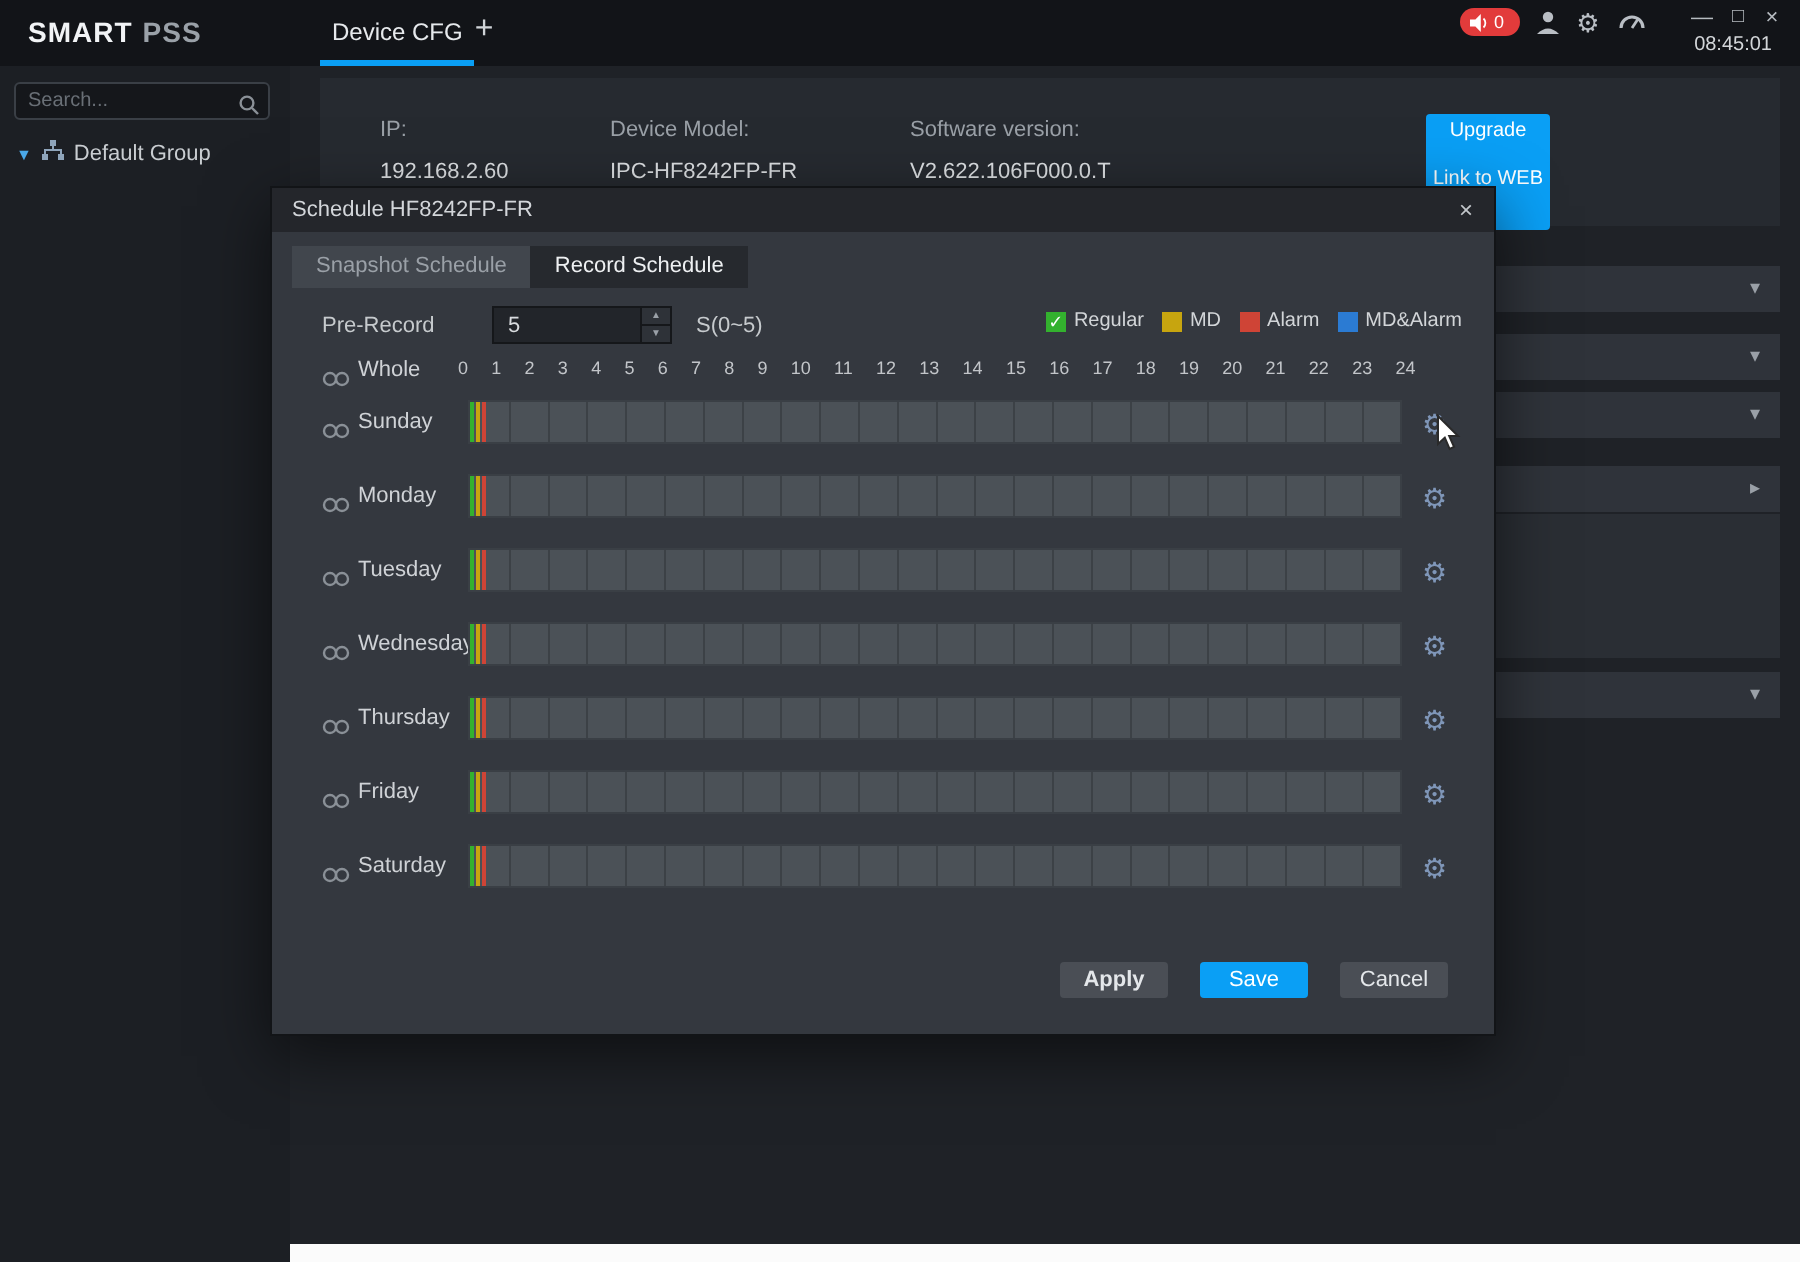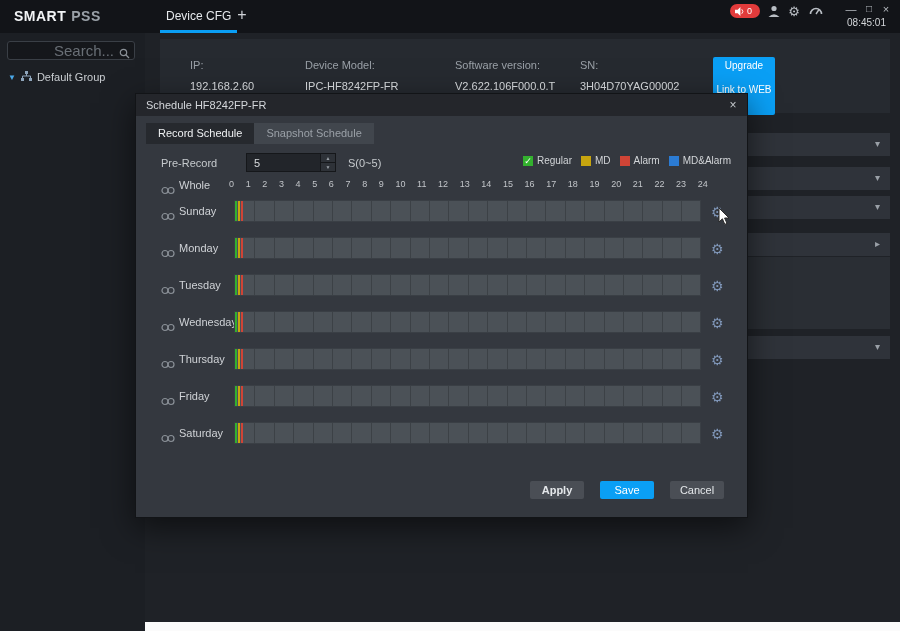--- a/index.html
+++ b/index.html
@@ -24,21 +24,21 @@
   .tb-gauge { right:76px; }
   .clock { position:absolute; right:14px; top:17px; font-size:10px; color:#d3d6d9; }
   .winctl { position:absolute; top:3px; font-size:11px; color:#b6bbc0; width:14px; text-align:center; }
   .w-min { right:42px; } .w-max { right:24px; font-size:10px; } .w-close { right:7px; }
 
   
   .sidebar { position:absolute; left:0; top:33px; width:145px; bottom:0; background:#1c1f24; z-index:2; }
   .search-box { position:absolute; left:7px; top:8px; width:128px; height:19px; background:#15171b;
                 border:1px solid #3a3f46; border-radius:3px; }
   .search-box input { position:absolute; left:6px; top:1px; width:100px; height:15px; background:transparent;
-                border:0; outline:none; color:#aeb3b8; font-size:15px; font-family:"Liberation Sans", sans-serif;text-align:right; }
+                border:0; outline:none; color:#aeb3b8; font-size:10px; font-family:"Liberation Sans", sans-serif; }
   .search-box input::placeholder { color:#696f76; }
   .search-ic { position:absolute; right:4px; top:3px; }
   .group-row { position:absolute; left:0; top:34px; right:0; height:20px; display:flex; align-items:center; gap:5px;
                padding-left:8px; color:#c9cdd1; font-size:11px; }
   .tree-tri { color:#4aa8e8; font-size:8px; }
   .device-list { position:absolute; left:0; top:54px; right:0; }
   .device-row { position:relative; height:21px; display:flex; align-items:center; gap:6px; padding-left:30px;
                 color:#c2c6cb; font-size:11px; cursor:default; }
   .device-row.selected { background:#3a4049; color:#eef1f3; }
   .device-icon { width:11px; height:9px; border-radius:2px; flex:0 0 11px; }
@@ -181,24 +181,20 @@
         <div class="val">192.168.2.60</div>
       </div>
       <div class="info-col ic-model">
         <div class="lab">Device Model:</div>
         <div class="val">IPC-HF8242FP-FR</div>
       </div>
       <div class="info-col ic-sw">
         <div class="lab">Software version:</div>
         <div class="val">V2.622.106F000.0.T</div>
       </div>
-      <div class="info-col ic-sn">
-        <div class="lab">SN:</div>
-        <div class="val">3H04D70YAG00002</div>
-      </div>
       <div class="mini-btn btn-upgrade">Upgrade</div>
       <div class="mini-btn btn-linkweb">Link to WEB</div>
     </div>
 
     <div class="pbar pb1">
         <span class="chev">▾</span>
       </div>
     <div class="pbar pb2">
         <span class="chev">▾</span>
       </div>
@@ -214,22 +210,22 @@
       </div>
   </div>
 
   <div class="dialog">
     <div class="dlg-title">
       <span>Schedule HF8242FP-FR</span>
       <span class="dlg-close">×</span>
     </div>
 
     <div class="tabs">
+      <div class="tab inactive">Snapshot Schedule</div>
       <div class="tab active">Record Schedule</div>
-      <div class="tab inactive">Snapshot Schedule</div>
     </div>
 
     <div class="prerec-label">Pre-Record</div>
     <div class="prerec-input">
       <input value="5" style="">
       <div class="spinner">
         <div class="spin spin-up">▲</div>
         <div class="spin">▼</div>
       </div>
     </div>

